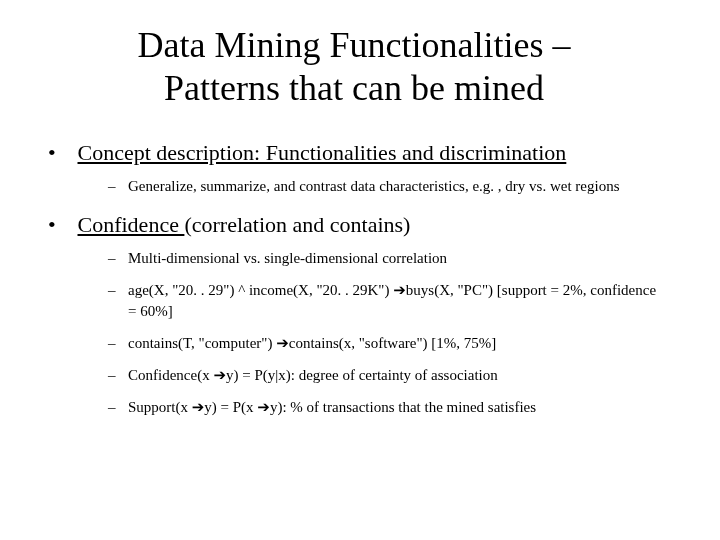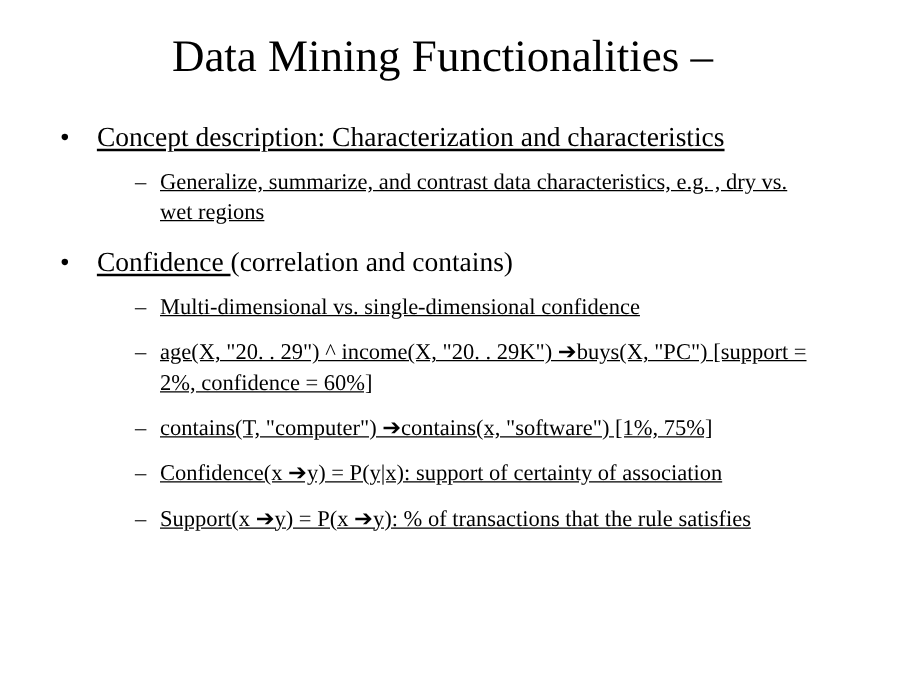--- a/index.html
+++ b/index.html
@@ -41,54 +41,54 @@
     display: inline-block;
     width: 24px;
     text-indent: 0;
   }
   ul.level2 {
     list-style: none;
     margin: 8px 0 0 0;
     padding: 0 0 0 36px;
   }
   ul.level2 > li {
-    font-size: 18px;
+    font-size: 15px;
     line-height: 1.35;
     margin: 0 0 12px 0;
     padding-left: 20px;
     text-indent: -20px;
-    text-decoration: underline;
   }
   ul.level2 > li::before {
     content: "–";
     display: inline-block;
     width: 20px;
     text-indent: 0;
   }
   .u { text-decoration: underline; }
 </style>
 </head>
 <body>
 
 <div class="slide">
   <h1 class="title">
     <span>Data Mining Functionalities –</span><br>
+    <span>Patterns that can be mined</span>
   </h1>
 
   <ul class="level1">
     <li>
-      <span class="u">Concept description: Characterization and characteristics</span><span></span>
+      <span class="u">Concept description: Functionalities and discrimination</span><span></span>
       <ul class="level2">
         <li>Generalize, summarize, and contrast data characteristics, e.g. , dry vs. wet regions</li>
       </ul>
     </li>
     <li>
       <span class="u">Confidence </span><span>(correlation and contains)</span>
       <ul class="level2">
-        <li>Multi-dimensional vs. single-dimensional confidence</li>
+        <li>Multi-dimensional vs. single-dimensional correlation</li>
         <li>age(X, "20. . 29") ^ income(X, "20. . 29K") ➔buys(X, "PC") [support = 2%, confidence = 60%]</li>
         <li>contains(T, "computer") ➔contains(x, "software") [1%, 75%]</li>
-        <li>Confidence(x ➔y) = P(y|x):  support of certainty of association</li>
-        <li>Support(x ➔y) = P(x ➔y):  % of transactions that the rule satisfies</li>
+        <li>Confidence(x ➔y) = P(y|x):  degree of certainty of association</li>
+        <li>Support(x ➔y) = P(x ➔y):  % of transactions that the mined satisfies</li>
       </ul>
     </li>
   </ul>
 </div>
 
 </body></html>

